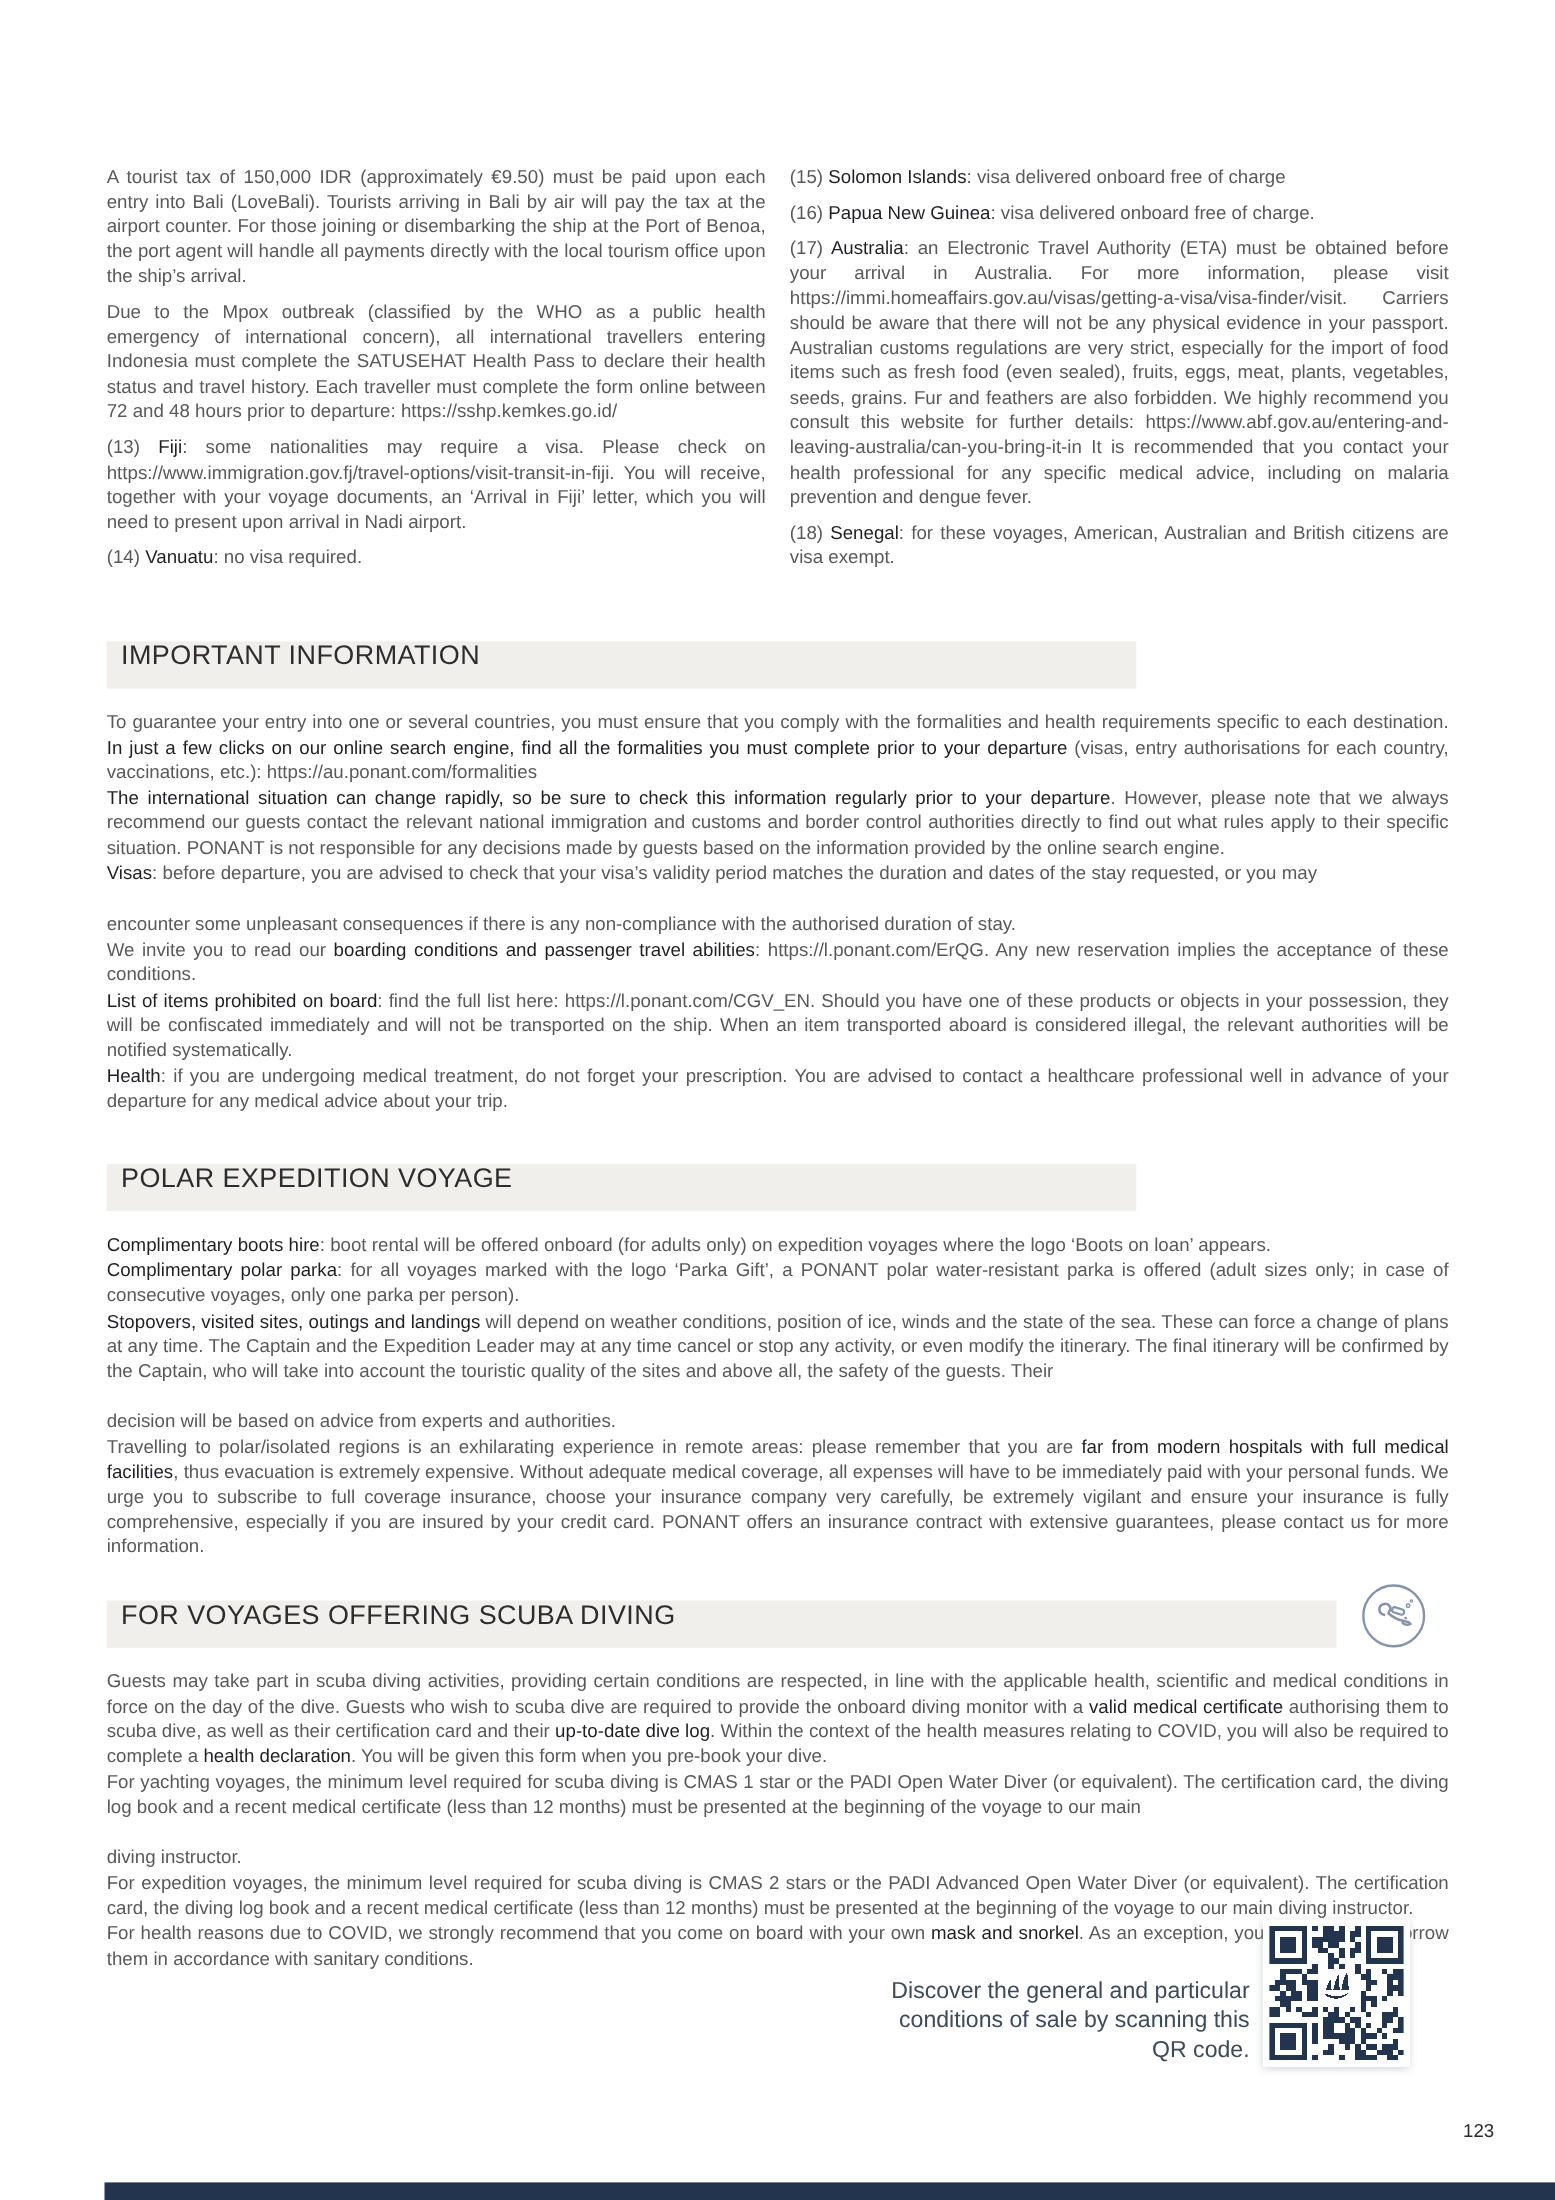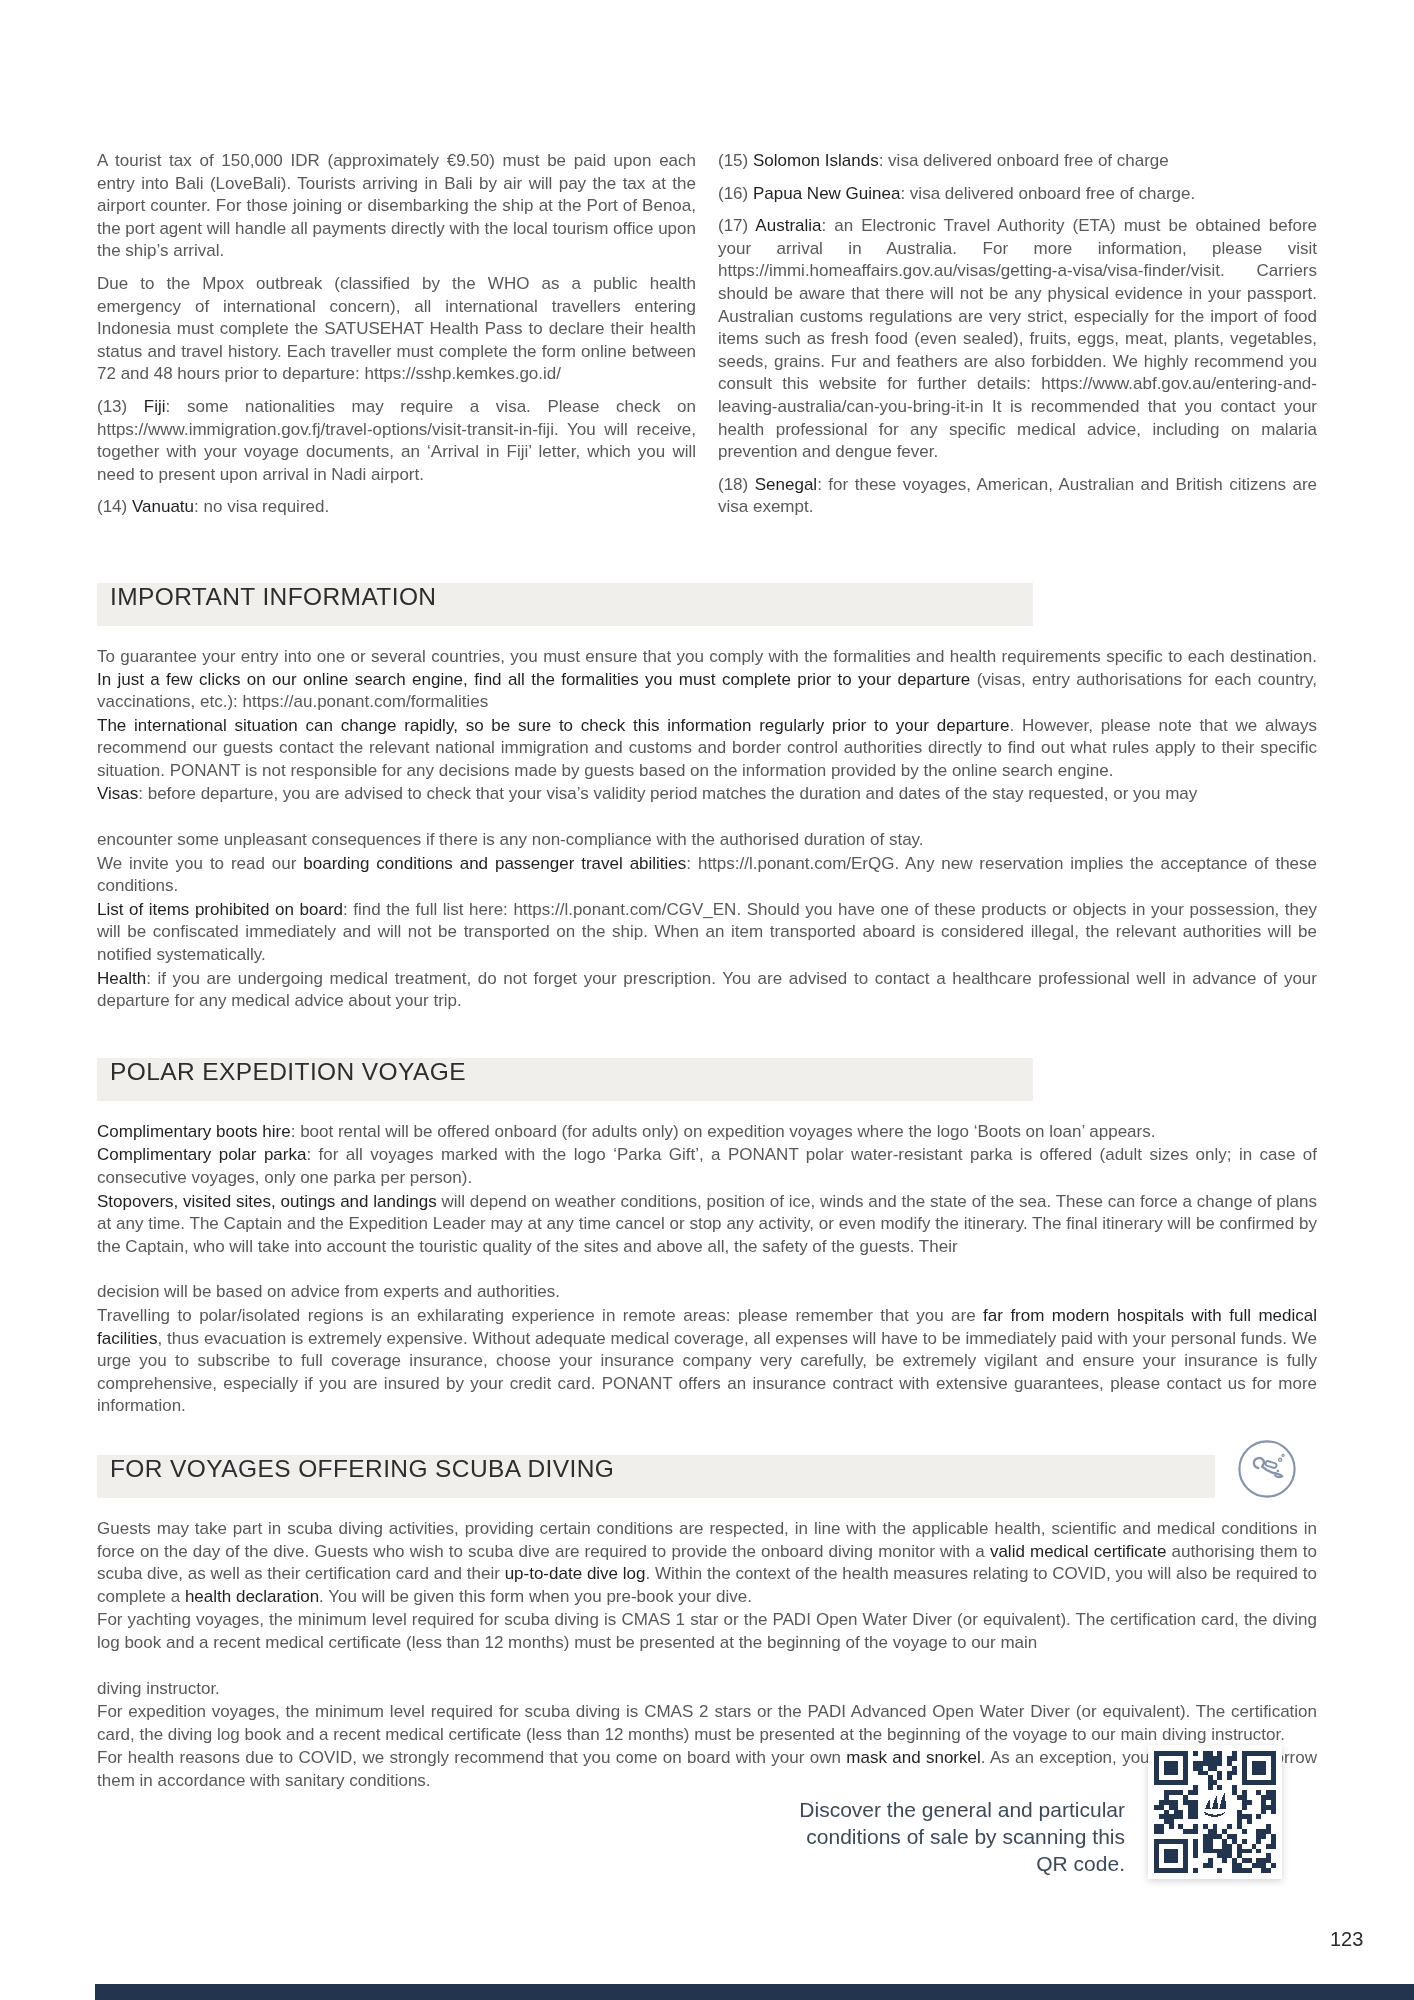--- a/index.html
+++ b/index.html
@@ -37,33 +37,33 @@
   }
   .bar.w1{width:936px;}
   .bar.w2{width:1118px;}
   .bar h2{
     margin:0;font-size:24.5px;font-weight:400;color:#2d2d2f;letter-spacing:0.4px;
   }
   .section-body{margin-top:20px;flex-direction:column;}
   .scuba-icon{position:absolute;left:1139px;top:-17px;width:62px;height:62px;}
   .qr-area{
     position:absolute;top:1745px;right:132px;
-    display:flex;align-items:flex-end;gap:23px;
+    display:flex;align-items:flex-end;gap:12px;
   }
   .qr-caption{
     width:345px;text-align:right;font-size:21px;line-height:27px;
     color:#3d4a59;padding-bottom:2px;
   }
   .qr-box{
     background:#ffffff;padding:6px;box-shadow:0 2px 7px rgba(40,50,70,0.22);
   }
   .qr-box svg{display:block;}
   .page-number{
     position:absolute;top:1928px;left:1330px;
-    font-size:20px;color:#2a2a2c;
+    font-size:17px;color:#2a2a2c;
   }
   .footer-bar{
     position:absolute;top:1984px;left:95px;right:0;height:16px;
     background:var(--navy);
   }
 </style>
 </head>
 <body>
 
 <div class="content">

